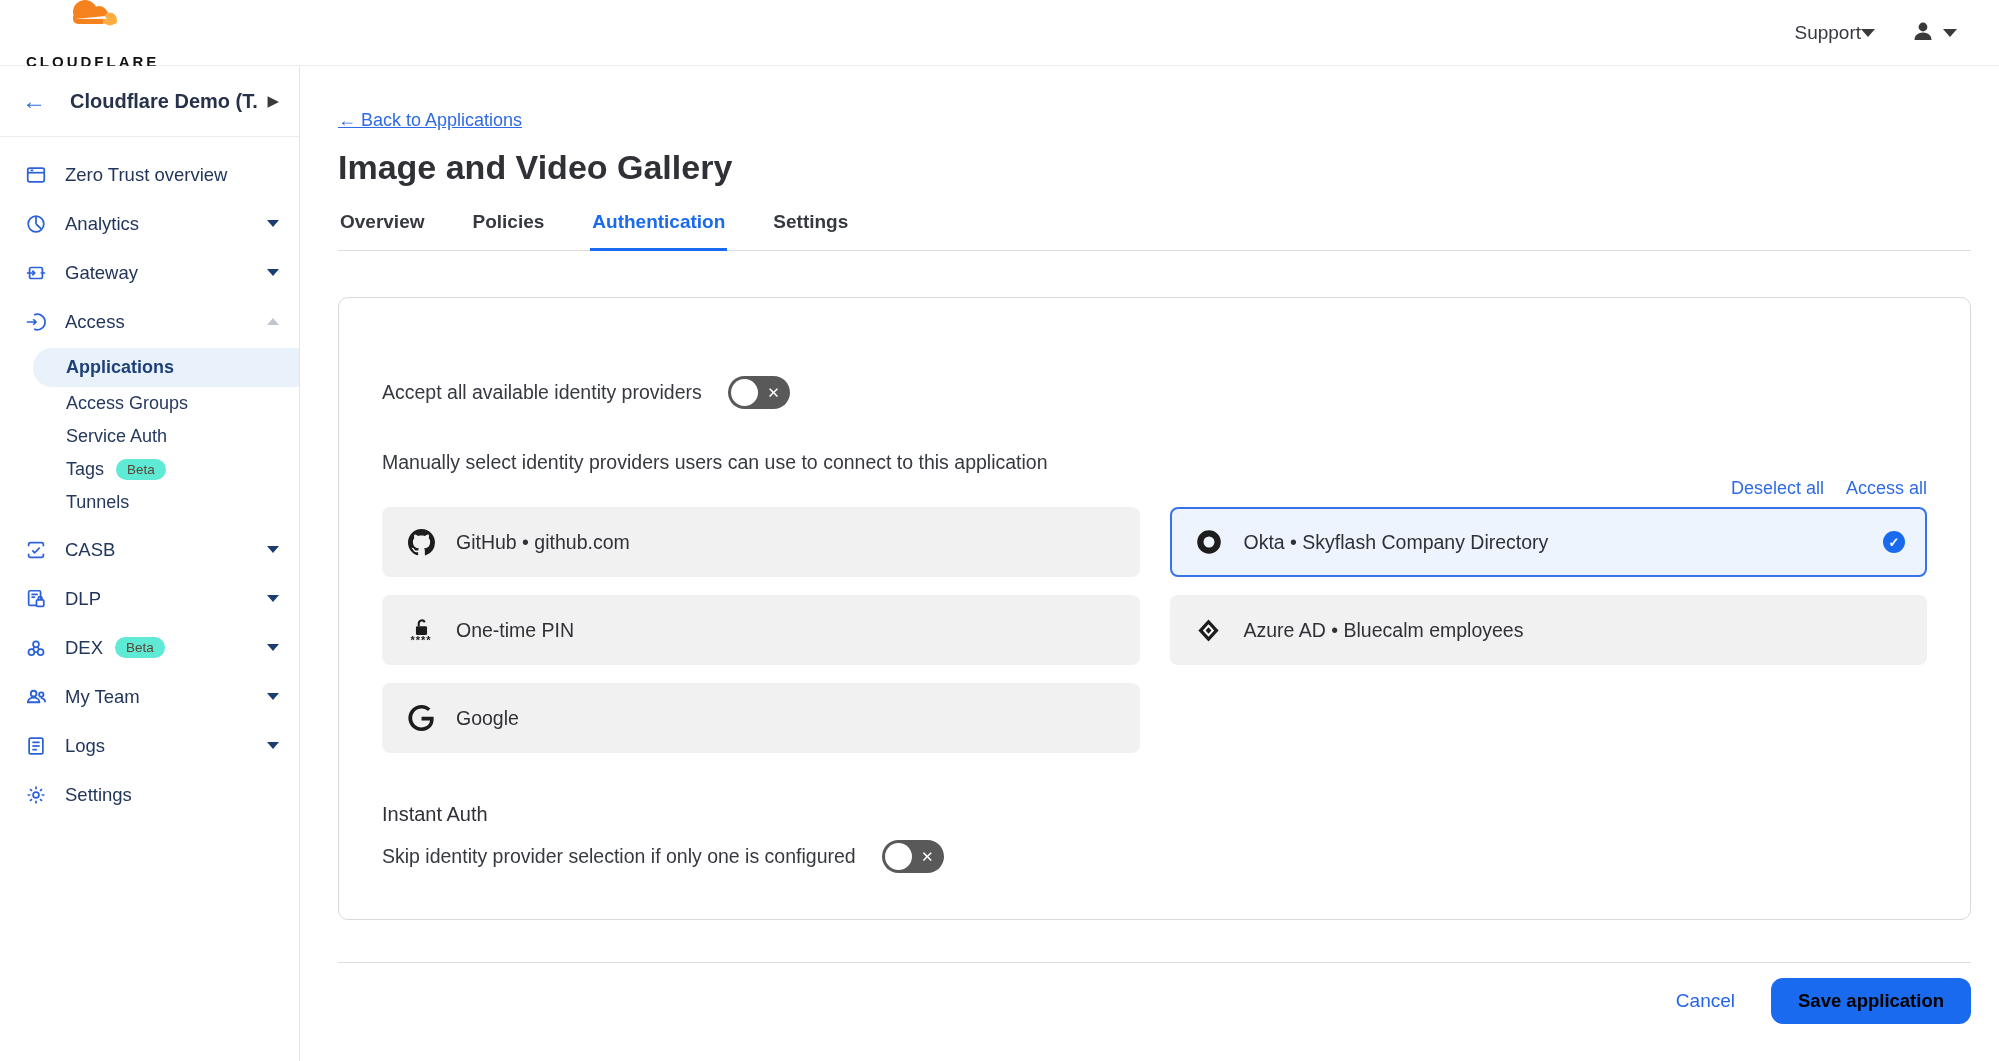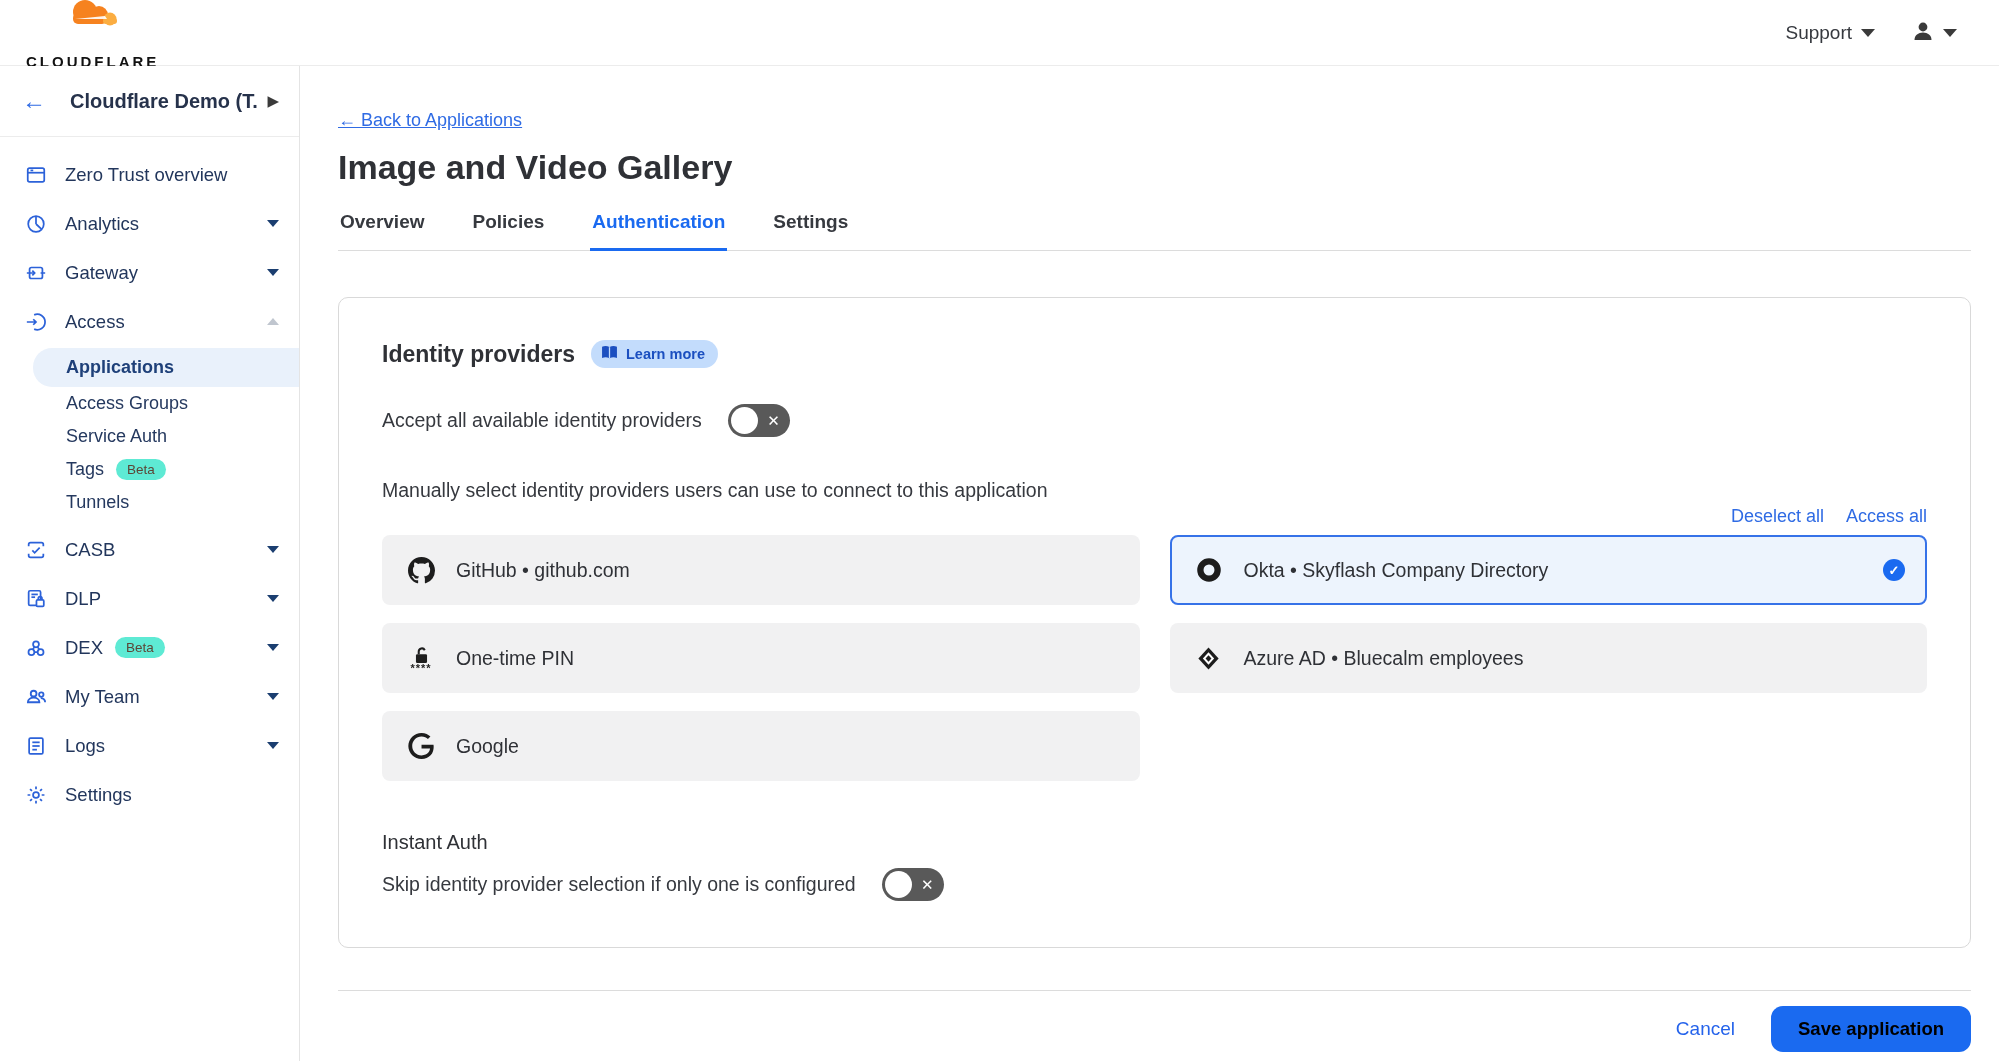--- a/index.html
+++ b/index.html
@@ -5,21 +5,21 @@
   * { margin:0; padding:0; box-sizing:border-box; }
   html,body { width:1999px; height:1061px; overflow:hidden; background:#fff;
     font-family:"Liberation Sans", sans-serif; color:#36393f; }
 
   
   .topbar { height:66px; display:flex; align-items:center; justify-content:space-between;
     padding:0 42px 0 26px; border-bottom:1px solid #ececec; background:#fff; }
   .logo { display:flex; flex-direction:column; align-items:center; line-height:1;gap:15px; }
   .logo-word { font-size:15px; font-weight:700; letter-spacing:3px; color:#111; margin-top:1px; }
   .topbar-right { display:flex; align-items:center; gap:36px; }
-  .support { display:flex; align-items:center; gap:9px; font-size:19px; color:#36393f; cursor:pointer; }
+  .support { display:flex; align-items:center; font-size:19px; color:#36393f; cursor:pointer; }
   .caret-dark { width:0; height:0; border-left:7px solid transparent; border-right:7px solid transparent; border-top:8px solid #3a3a3a; }
   .user-menu { display:flex; align-items:center; gap:8px; cursor:pointer; }
 
   
   .shell { display:flex; height:995px; }
 
   
   .sidebar { width:300px; flex:0 0 300px; border-right:1px solid #e4e4e4; background:#fff; }
   .side-header { height:71px; display:flex; align-items:center; padding:0 20px 0 22px;
     border-bottom:1px solid #ececec; }
@@ -280,31 +280,20 @@
     <h1 class="page-title">Image and Video Gallery</h1>
 
     <div class="tabs">
       <div class="tab">Overview</div>
       <div class="tab">Policies</div>
       <div class="tab active">Authentication</div>
       <div class="tab">Settings</div>
     </div>
 
     <div class="card">
-      <div class="card-head">
-        <span class="card-title">Identity providers</span>
-        <span class="learn-more">
-          <span>
-            <svg width="17" height="15" viewBox="0 0 16 14">
-              <path d="M1 1.6c2.3-1.1 4.5-1.1 7 .2 2.5-1.3 4.7-1.3 7-.2v10.6c-2.3-1.1-4.5-1.1-7 .2-2.5-1.3-4.7-1.3-7-.2z" fill="#1b4fc0"></path>
-              <line x1="8" y1="2" x2="8" y2="12.5" stroke="#c3dcfc" stroke-width="1.2"></line>
-            </svg></span>
-          <span>Learn more</span>
-        </span>
-      </div>
 
       <div class="toggle-row">
         <span class="toggle-label">Accept all available identity providers</span>
         <span class="toggle">
           <span class="knob"></span>
           <span class="x">✕</span>
         </span>
       </div>
 
       <div class="manual-text">Manually select identity providers users can use to connect to this application</div>

